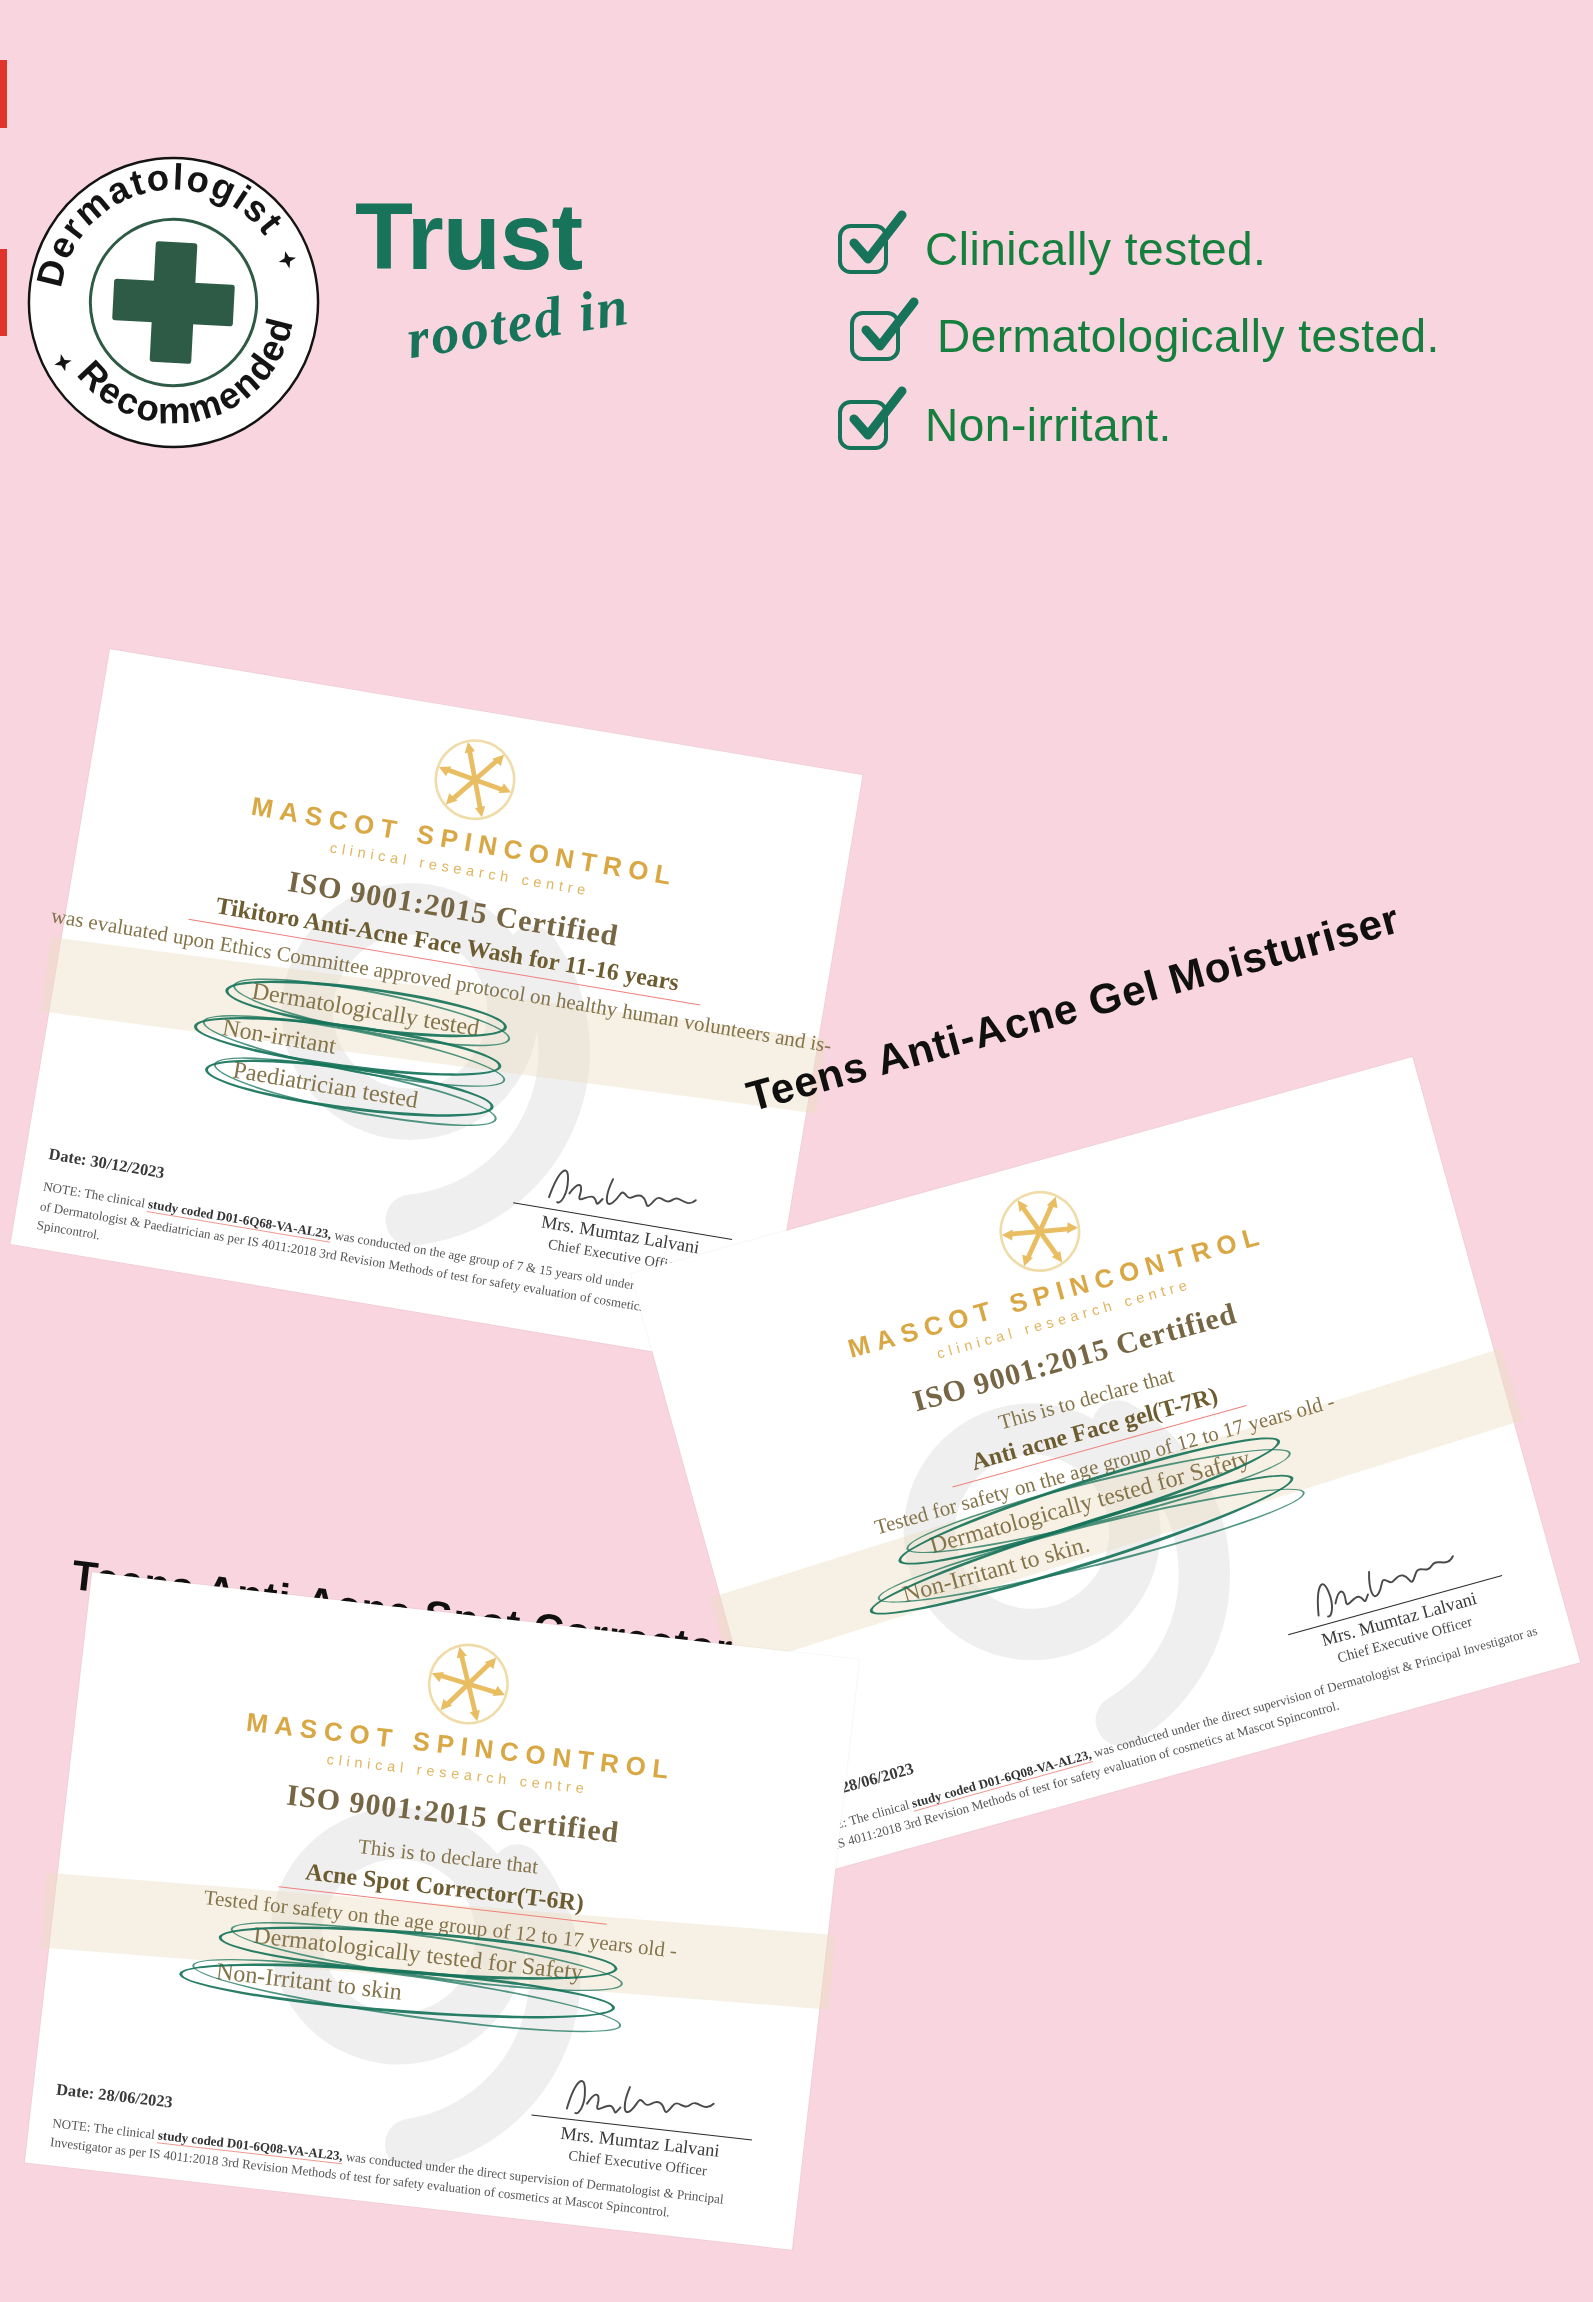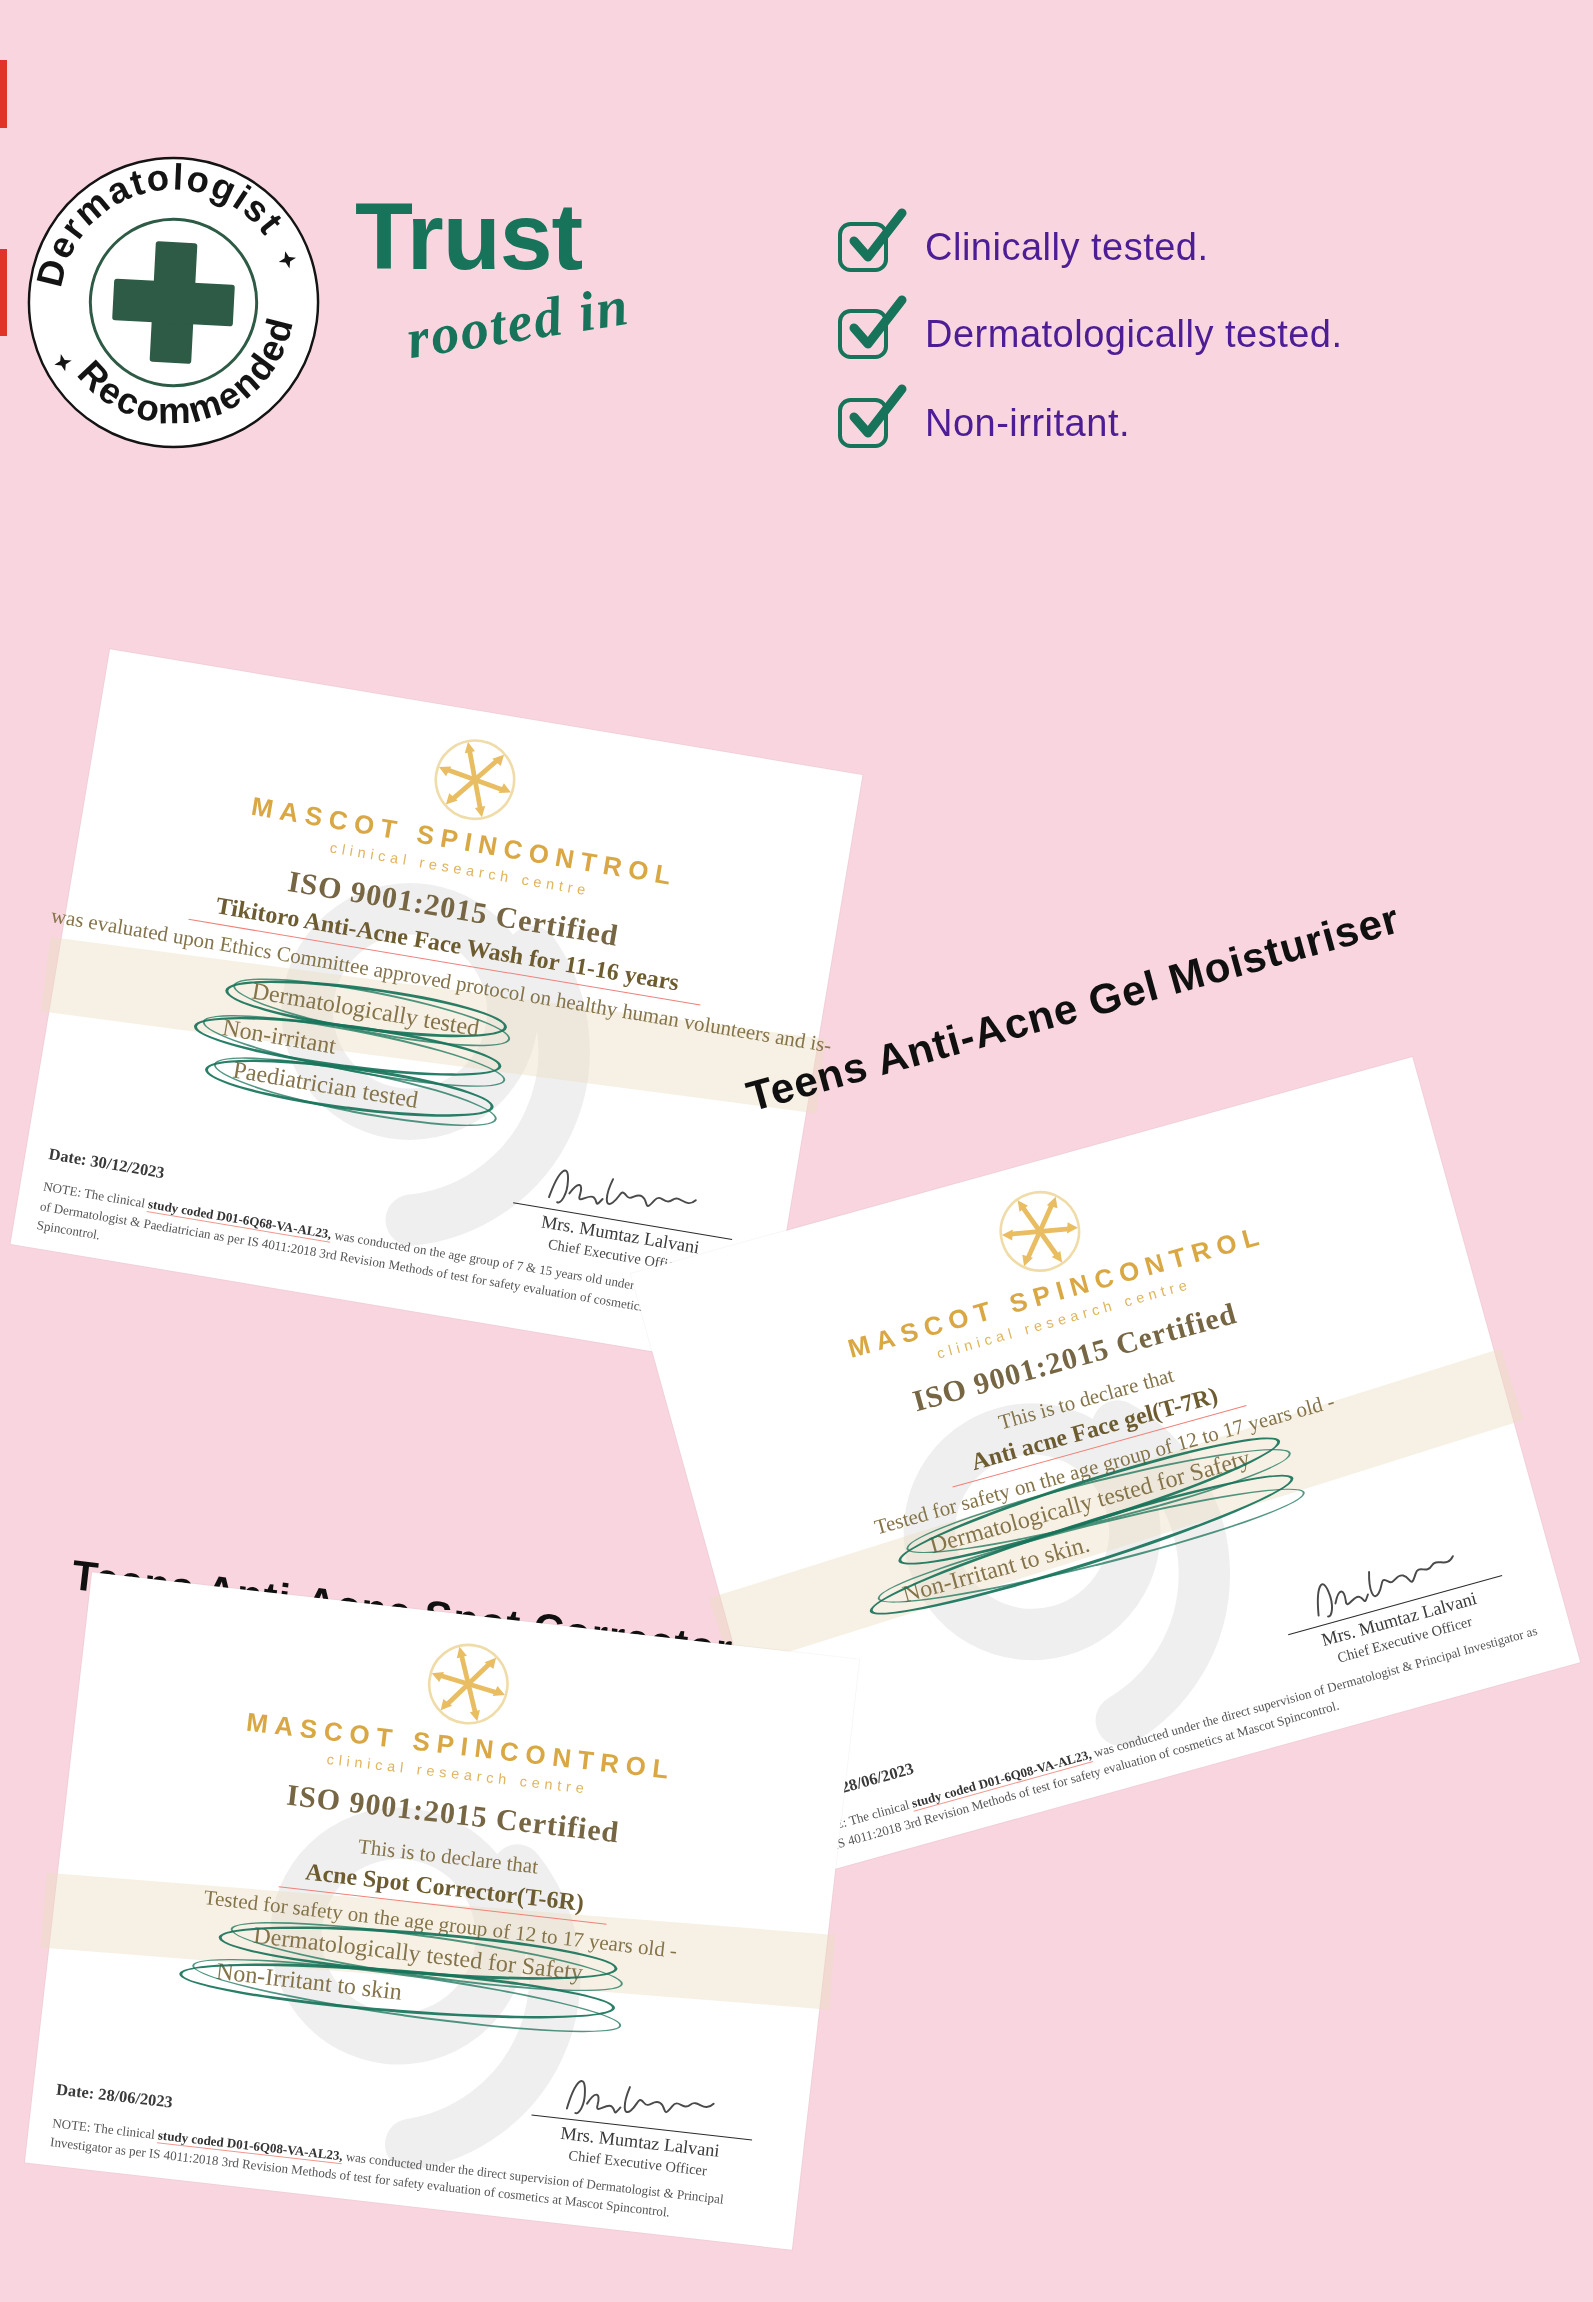--- a/index.html
+++ b/index.html
@@ -13,24 +13,24 @@
   .badge{position:absolute;left:25px;top:154px;width:297px;height:297px;transform:rotate(-14deg);}
   
   .hero-word{position:absolute;color:#17735A;font-weight:bold;font-size:95px;letter-spacing:-1px;line-height:1;}
   .hero-word.w1{left:355px;top:189px;}
   .hero-word.w2{left:436px;top:369px;}
   .hero-script{position:absolute;left:406px;top:290px;color:#17735A;
                font-family:"Liberation Serif", serif;font-style:italic;font-weight:bold;
                font-size:56px;transform:rotate(-9deg);letter-spacing:1.9px;}
   
   .check-row{position:absolute;left:838px;display:flex;align-items:center;gap:37px;}
-  .check-row.r0{top:222px;} .check-row.r1{top:309px;} .check-row.r2{top:398px;}
+  .check-row.r0{top:222px;} .check-row.r1{top:309px;margin-left:12px;} .check-row.r2{top:398px;}
   .checkbox{position:relative;width:42px;height:42px;border:4.8px solid #17735A;border-radius:12.6px;flex:none;}
   .checkbox svg{position:absolute;left:1.9px;top:-17.4px;width:60px;height:60px;overflow:visible;}
-  .check-label{color:#4c1d95;font-size:38px;letter-spacing:0.5px;}
+  .check-label{color:#15803d;font-size:46px;letter-spacing:0.5px;}
   
   .cert-title{position:absolute;color:#101010;font-size:42px;font-weight:bold;letter-spacing:1px;white-space:nowrap;}
   .cert{position:absolute;background:#ffffff;box-shadow:0 0 0 1px rgba(0,0,0,0.03);}
   .cert-inner{position:relative;display:flex;flex-direction:column;align-items:center;
               width:100%;height:100%;box-sizing:border-box;padding:25px 23px 13.5px;
               font-family:"Liberation Serif", serif;color:#85744A;}
   .watermark{position:absolute;pointer-events:none;opacity:.55;}
   .band{position:absolute;left:-9.7px;right:-9.7px;height:75px;background:rgba(234,222,190,.42);transform:rotate(-2deg);}
   .logo{width:87px;height:87px;flex:none;}
   .mascot{margin-top:3.9px;color:#D9A845;font-family:"Liberation Sans", sans-serif;

